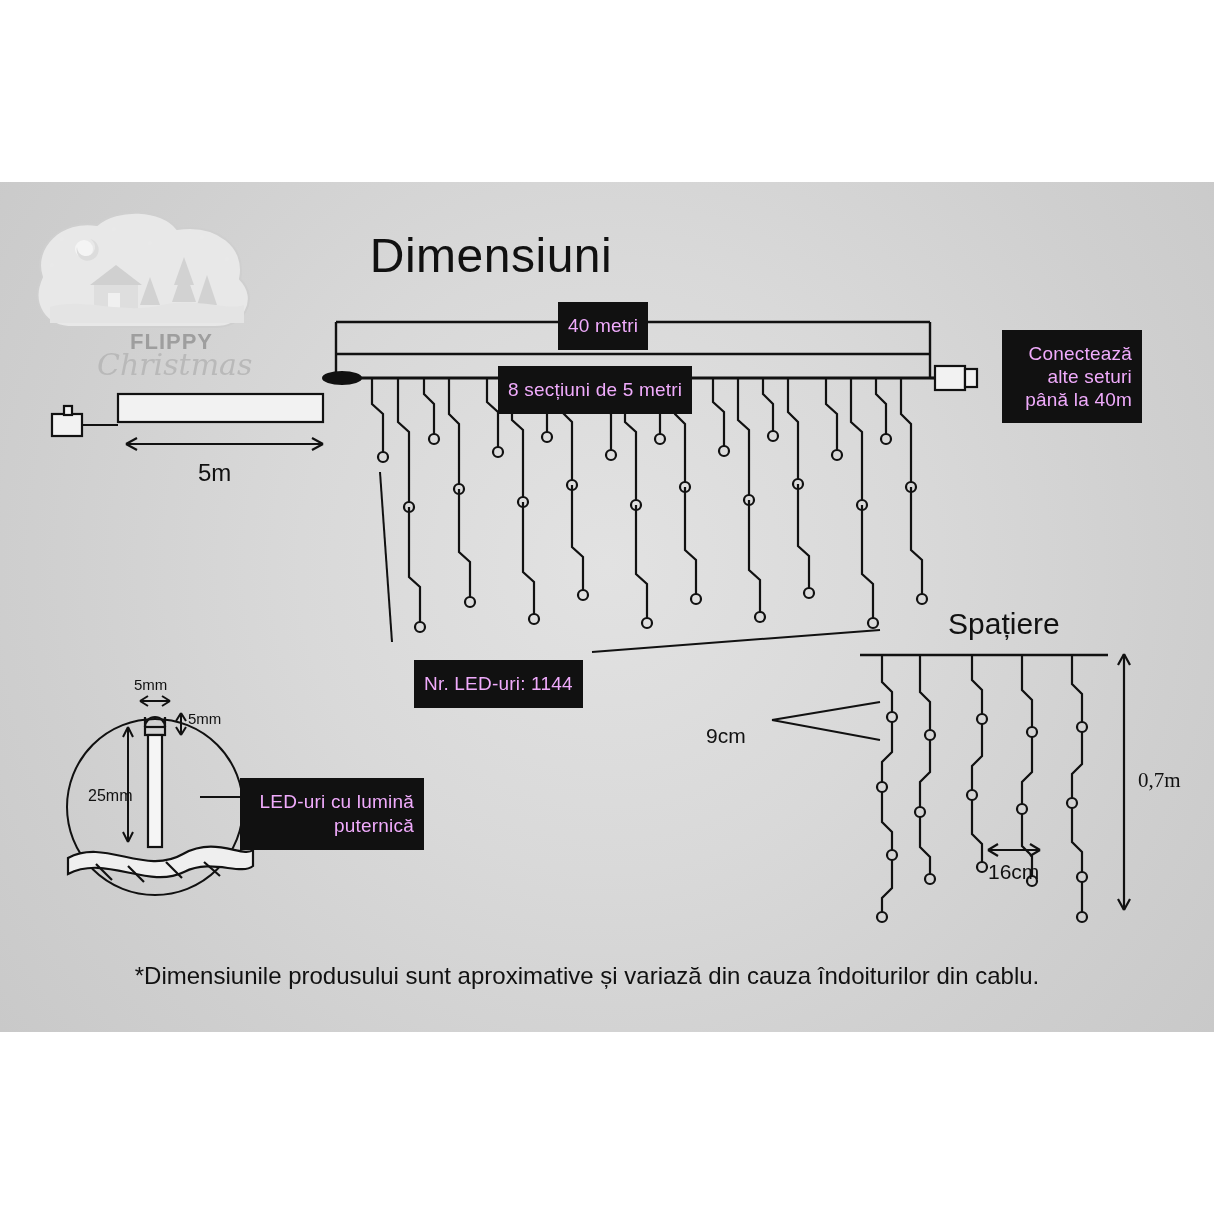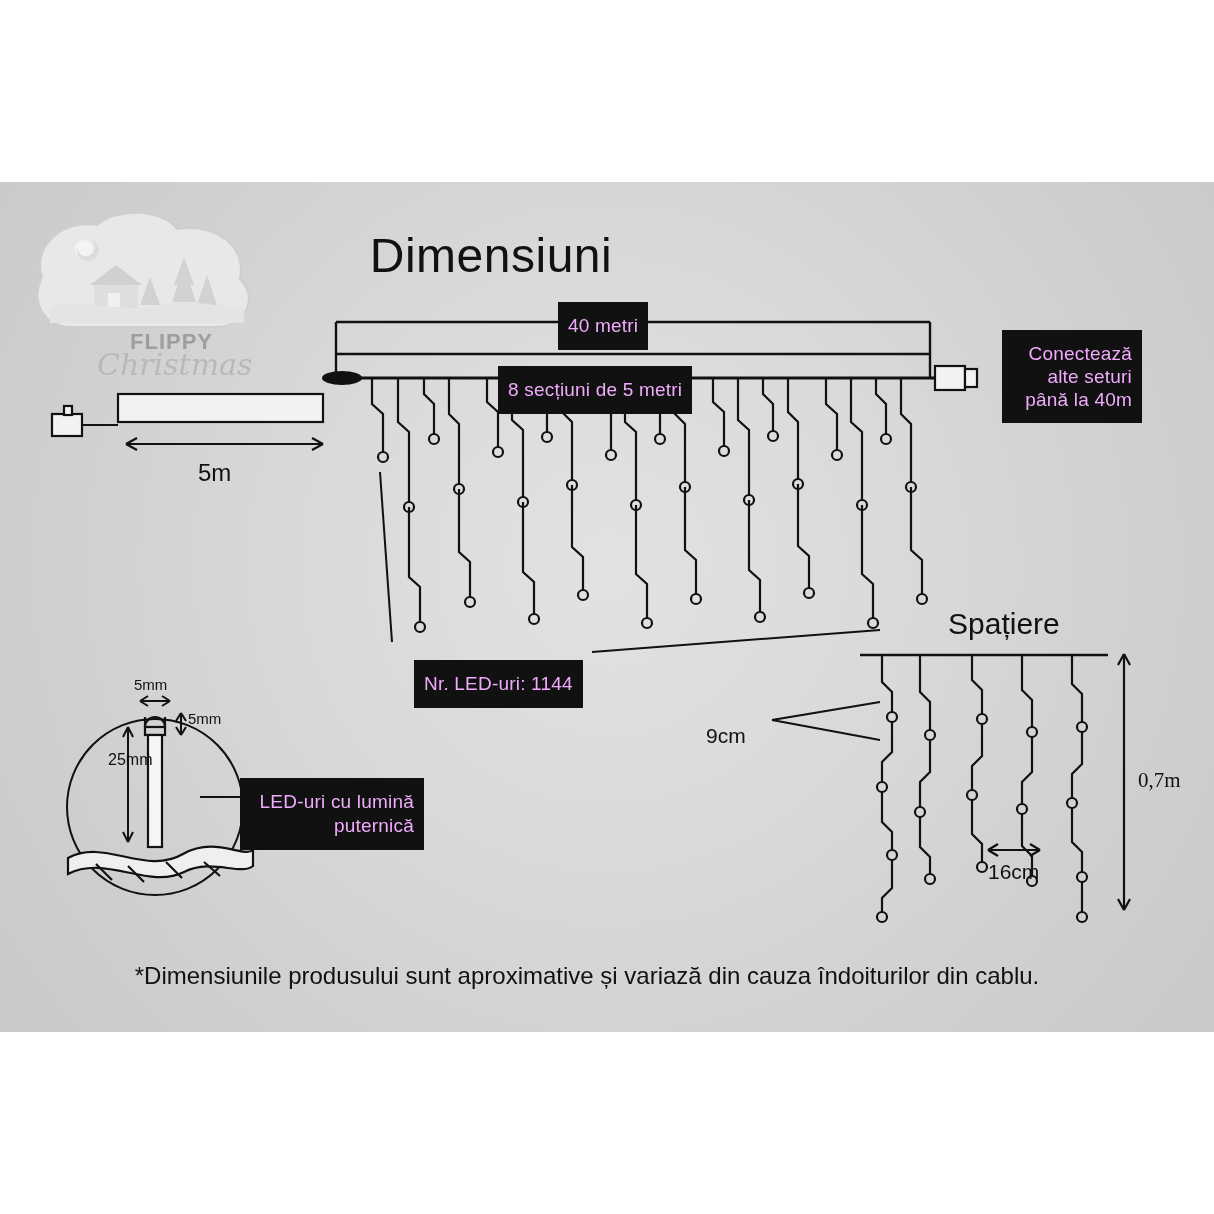--- a/index.html
+++ b/index.html
@@ -340,20 +340,20 @@
 
     <div class="plain" style="left:988px; top:678px; font-size:21px;">16cm</div>
 
     <div class="plain" style="left:1138px; top:586px; font-size:21px;font-family:Liberation Serif, serif;">0,7m</div>
 
 
     <div class="plain" style="left:134px; top:494px; font-size:15px;">5mm</div>
 
     <div class="plain" style="left:188px; top:528px; font-size:15px;">5mm</div>
 
-    <div class="plain" style="left:88px; top:569px; font-size:16px;margin-left:20px;">25mm</div>
+    <div class="plain" style="left:88px; top:605px; font-size:16px;">25mm</div>
 
     <div class="lbl multiline" style="left:240px; top:596px; width:164px; font-size:19px; line-height:24px;">LED-uri cu lumină puternică</div>
 
     <div id="footnote">*Dimensiunile produsului sunt aproximative și variază din cauza îndoiturilor din cablu.</div>
 
   </div>
 </div>
 
 </body></html>

